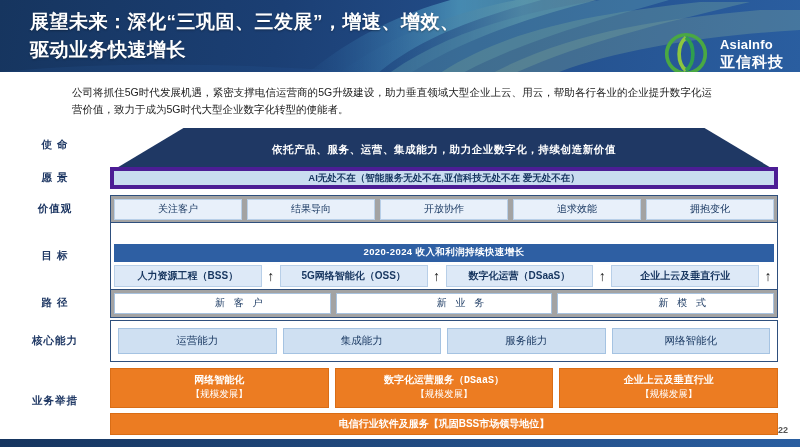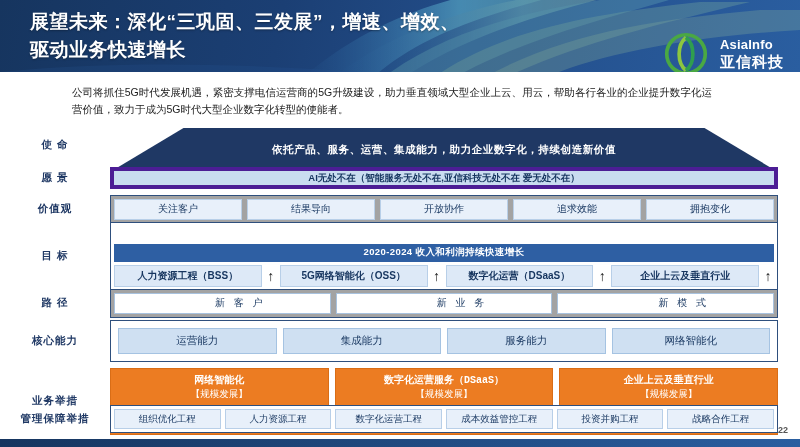--- a/index.html
+++ b/index.html
@@ -359,30 +359,17 @@
           <div class="biz-cell">
             <span>企业上云及垂直行业</span>
             <span class="sub">【规模发展】</span>
           </div>
         </div>
         <div class="biz-bottom">电信行业软件及服务【巩固BSS市场领导地位】</div>
       </div>
     </div>
   </div>
 
-  <div class="row" style="top:276px;height:30px;">
-    <div class="rowlabel">管理保障举措</div>
-    <div class="rowbody">
-      <div class="mgmt-outer">
-        <div class="mgmt-cell">组织优化工程</div>
-        <div class="mgmt-cell">人力资源工程</div>
-        <div class="mgmt-cell">数字化运营工程</div>
-        <div class="mgmt-cell">成本效益管控工程</div>
-        <div class="mgmt-cell">投资并购工程</div>
-        <div class="mgmt-cell">战略合作工程</div>
-      </div>
-    </div>
-  </div>
 
 </div>
 
 <div class="page-num">22</div>
 <div class="footer-bar"></div>
 
 </body></html>

